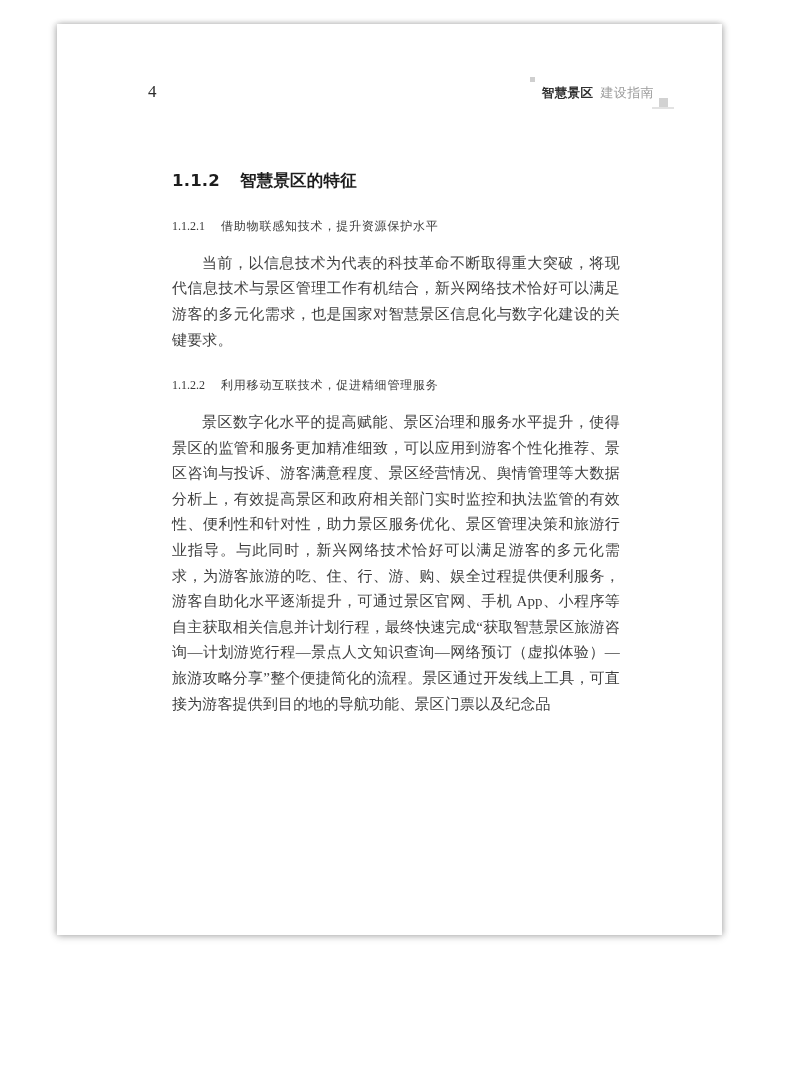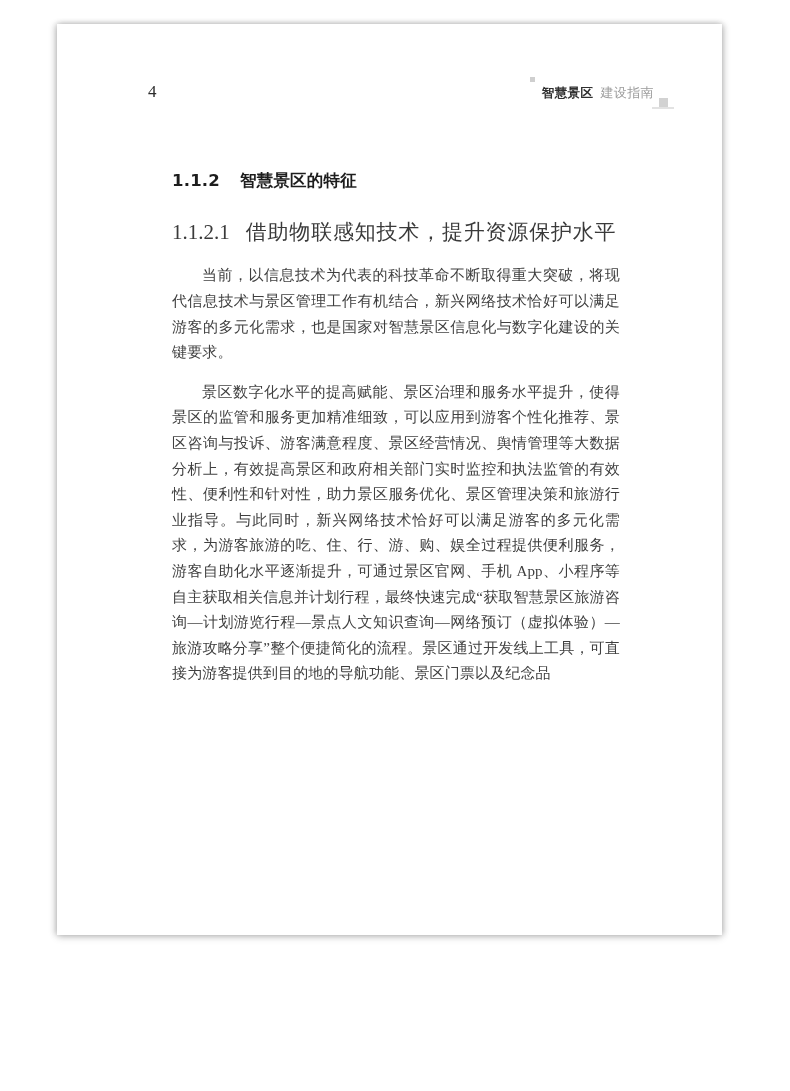--- a/index.html
+++ b/index.html
@@ -111,21 +111,21 @@
     font-weight: bold;
     color: #1d1d1d;
     letter-spacing: 0.2px;
     line-height: 1.4;
   }
   h2.section-heading .num { margin-right: 20px; }
 
   h3.sub-heading {
     margin: 26px 0 0 0;
     font-family: "Liberation Serif", "DejaVu Serif", serif;
-    font-size: 21px;
+    font-size: 12px;
     font-weight: normal;
     color: #3a3a3a;
     letter-spacing: 0.8px;
     line-height: 1.4;
   }
   h3.sub-heading .num {
     margin-right: 16px;
     letter-spacing: 0;
   }
 
@@ -169,17 +169,20 @@
     <h2 class="section-heading">
       <span class="num">1.1.2</span><span>智慧景区的特征</span>
     </h2>
 
     <h3 class="sub-heading">
       <span class="num">1.1.2.1</span><span>借助物联感知技术，提升资源保护水平</span>
     </h3>
 
     <p class="body-text">当前，以信息技术为代表的科技革命不断取得重大突破，将现代信息技术与景区管理工作有机结合，新兴网络技术恰好可以满足游客的多元化需求，也是国家对智慧景区信息化与数字化建设的关键要求。</p>
 
+    <h3 class="sub-heading second">
+      <span class="num">1.1.2.2</span><span>利用移动互联技术，促进精细管理服务</span>
+    </h3>
 
     <p class="body-text">景区数字化水平的提高赋能、景区治理和服务水平提升，使得景区的监管和服务更加精准细致，可以应用到游客个性化推荐、景区咨询与投诉、游客满意程度、景区经营情况、舆情管理等大数据分析上，有效提高景区和政府相关部门实时监控和执法监管的有效性、便利性和针对性，助力景区服务优化、景区管理决策和旅游行业指导。与此同时，新兴网络技术恰好可以满足游客的多元化需求，为游客旅游的吃、住、行、游、购、娱全过程提供便利服务，游客自助化水平逐渐提升，可通过景区官网、手机 App、小程序等自主获取相关信息并计划行程，最终快速完成“获取智慧景区旅游咨询—计划游览行程—景点人文知识查询—网络预订（虚拟体验）—旅游攻略分享”整个便捷简化的流程。景区通过开发线上工具，可直接为游客提供到目的地的导航功能、景区门票以及纪念品</p>
 
   </div>
 </div>
 
 </body></html>

